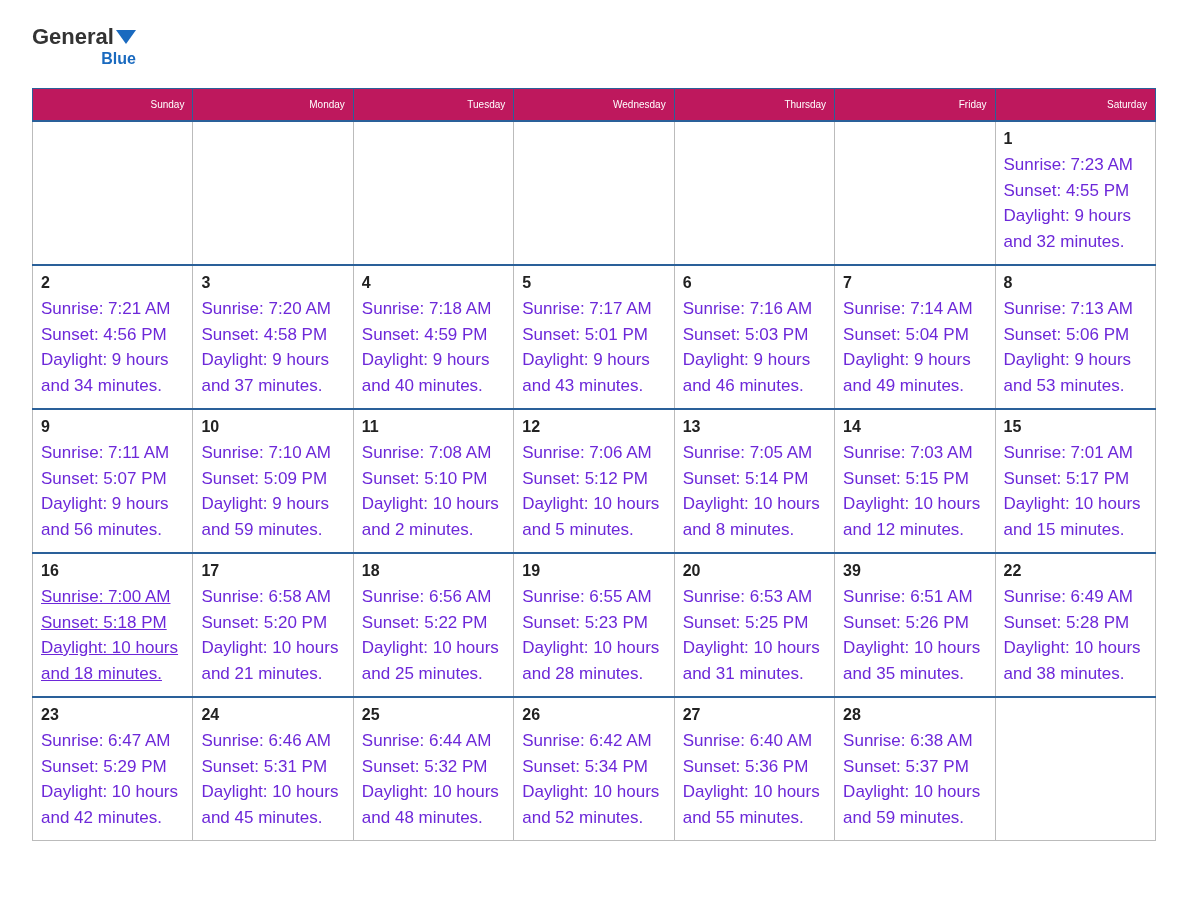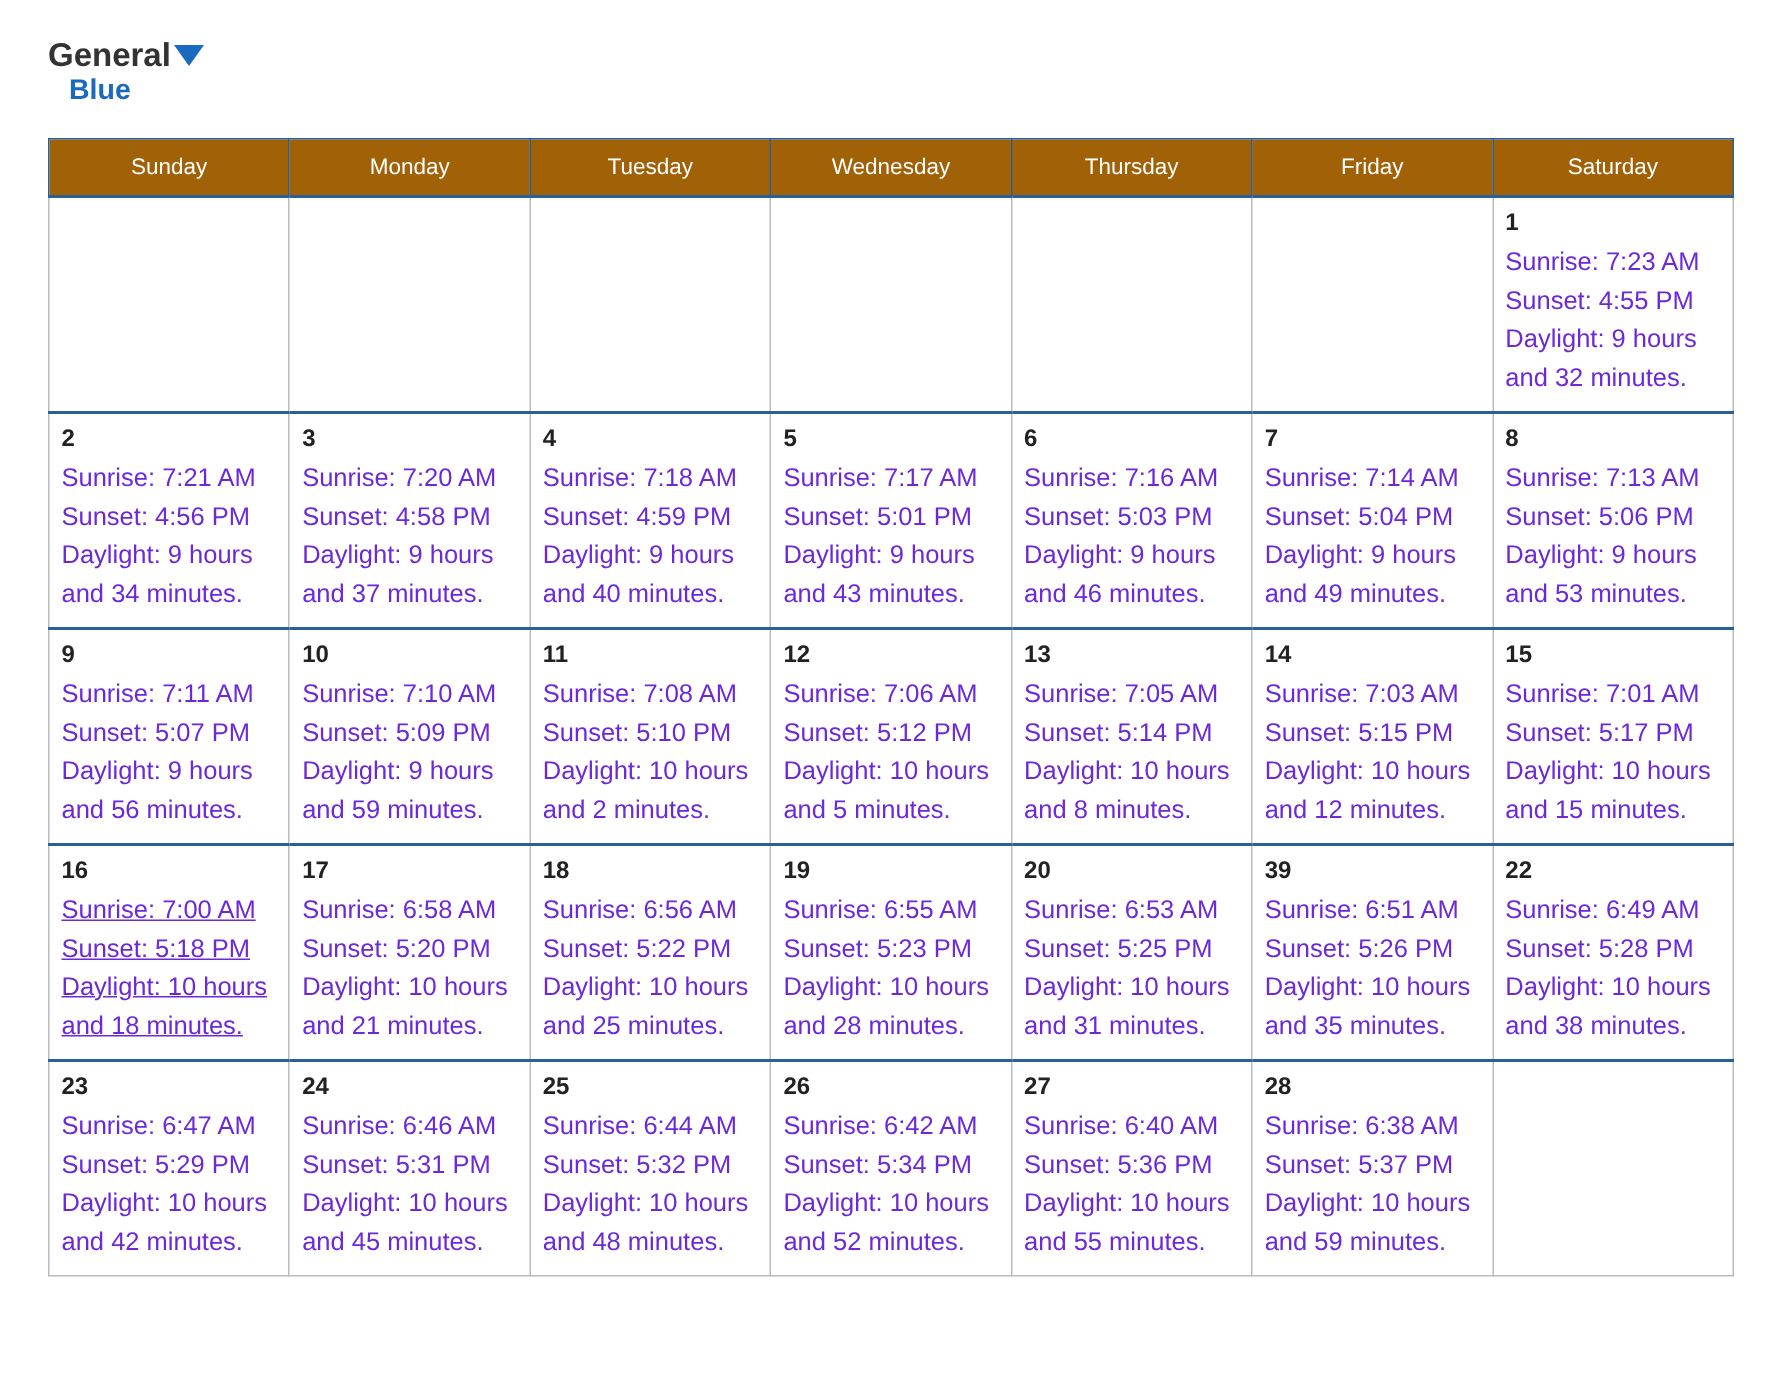--- a/index.html
+++ b/index.html
@@ -12,41 +12,41 @@
     }
     .header {
       display: flex;
       justify-content: space-between;
       align-items: flex-start;
       padding: 24px 32px 12px 32px;
     }
     .logo {
       display: flex;
       flex-direction: column;
-      align-items: flex-start;
+      align-items: flex-end;
     }
     .logo-triangle {
       display: inline-block;
       width: 0;
       height: 0;
       border-left: 10px solid transparent;
       border-right: 10px solid transparent;
       border-top: 14px solid #1a6abf;
       margin-left: 2px;
       vertical-align: middle;
     }
     .logo-line1 {
       display: flex;
       align-items: center;
       font-size: 22px;
       font-weight: bold;
       color: #333;
     }
     .logo-line2 {
-      font-size: 19px;
+      font-size: 16px;
       font-weight: bold;
       color: #1a6abf;
       margin-left: 14px;
     }
     .title-area {
       text-align: right;
     }
     .month-title {
       font-size: 52px;
       font-weight: bold;
@@ -58,26 +58,26 @@
       color: #444;
       margin-top: 4px;
     }
     .calendar {
       margin: 8px 32px 20px 32px;
       border-collapse: collapse;
       width: calc(100% - 64px);
       table-layout: fixed;
     }
     .calendar th {
-      background-color: #a16207;
+      background-color: #be185d;
       color: #fff;
       padding: 10px 8px;
-      font-size: 15px;
+      font-size: 10px;
       font-weight: normal;
-      text-align: center;
+      text-align: right;
       border: 1px solid #2a6099;
     }
     .calendar td {
       vertical-align: top;
       padding: 8px 8px 10px 8px;
       border: 1px solid #bbb;
       font-size: 12.5px;
       height: 120px;
       background: #fff;
     }

